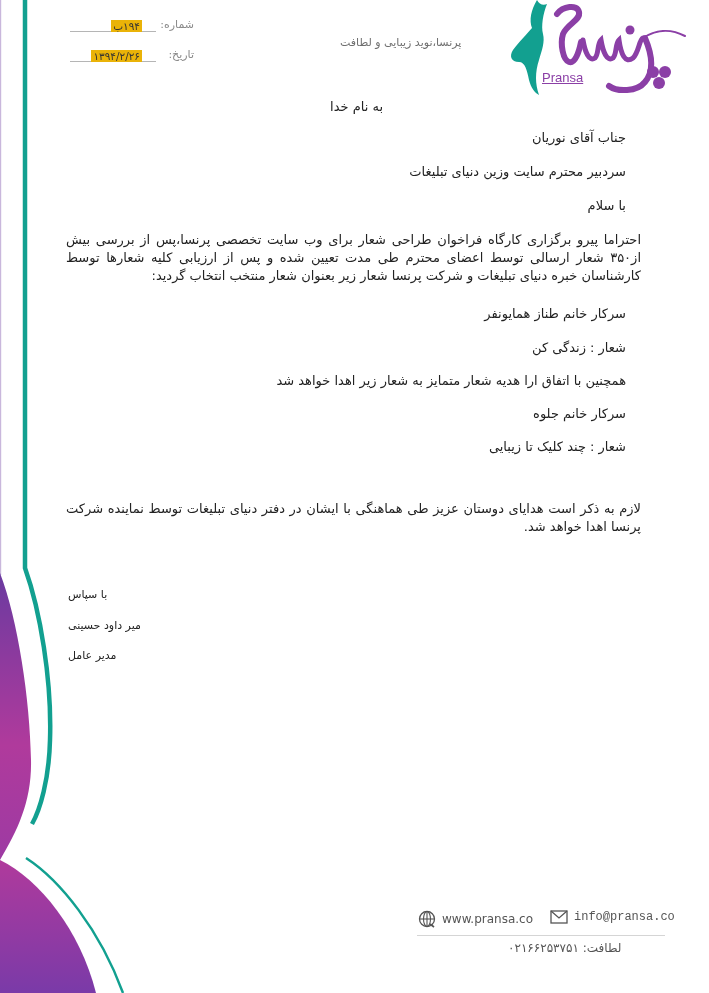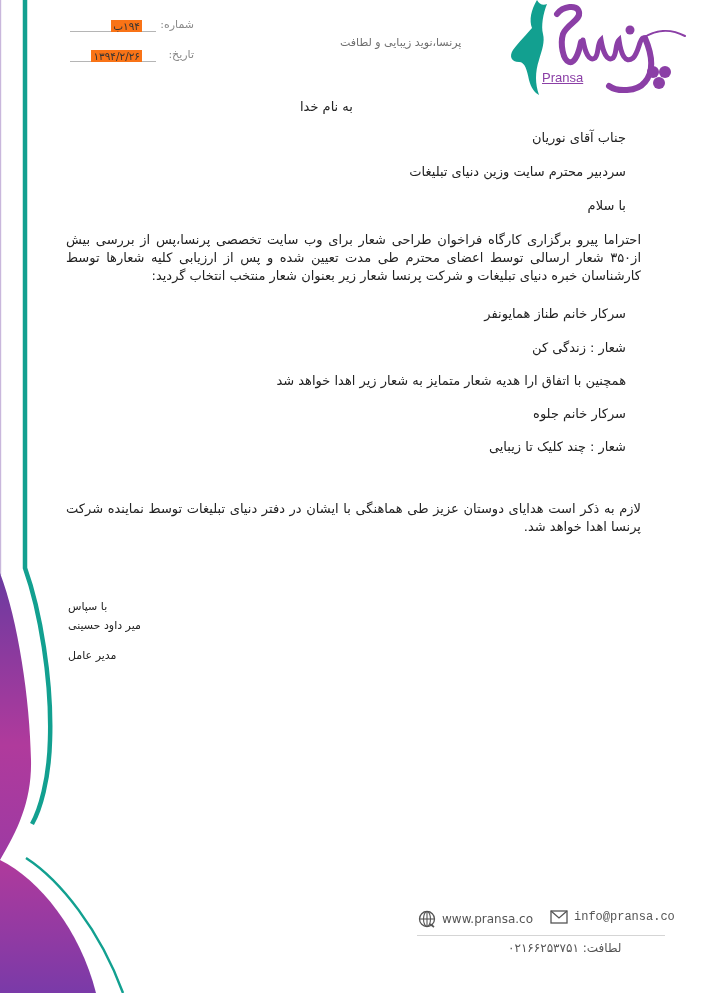--- a/index.html
+++ b/index.html
@@ -4,28 +4,28 @@
   <style>
     html, body { margin:0; padding:0; }
     body { width:709px; height:993px; position:relative; background:#ffffff; overflow:hidden;
            font-family:"DejaVu Sans", sans-serif; color:#222; }
     .deco { position:absolute; left:0; top:0; width:709px; height:993px; pointer-events:none; }
 
     
     .meta-row { position:absolute; left:70px; width:124px; height:20px; }
     .meta-label { position:absolute; right:0; top:0; font-size:11px; color:#8a8a8a; direction:rtl; white-space:nowrap; }
     .meta-line { position:absolute; left:0; right:38px; top:13px; height:1px; background:#b5b5b5; }
-    .meta-value { position:absolute; right:52px; top:2px; font-size:10.5px; color:#333; direction:rtl; background:#f97316; padding:0 2px; white-space:nowrap; }
+    .meta-value { position:absolute; right:52px; top:2px; font-size:10.5px; color:#333; direction:rtl; background:#eab308; padding:0 2px; white-space:nowrap; }
 
     .tagline { position:absolute; left:340px; top:36px; font-size:11px; color:#6f6f6f; direction:rtl; white-space:nowrap; letter-spacing:0.3px; }
 
     .logo { position:absolute; left:505px; top:0; width:185px; height:95px; }
     .logo-latin { position:absolute; left:542px; top:70px; font-family:"Liberation Sans", sans-serif; font-size:13px; color:#8b3fa6;text-decoration:underline; }
 
-    .bismillah { position:absolute; left:300px; top:99px; width:83px; text-align:left; font-size:13px; direction:rtl; white-space:nowrap; }
+    .bismillah { position:absolute; left:300px; top:99px; width:83px; text-align:right; font-size:13px; direction:rtl; white-space:nowrap; }
 
     .line { position:absolute; right:83px; font-size:13px; direction:rtl; text-align:right; white-space:nowrap; }
     .para { position:absolute; left:66px; right:68px; font-size:13px; direction:rtl; text-align:justify; line-height:18px; }
 
     .sig { position:absolute; left:68px; font-size:11px; direction:rtl; text-align:left; white-space:nowrap; }
 
     .footer-contacts { position:absolute; left:418px; top:908px; width:247px; height:20px; font-family:"DejaVu Sans", sans-serif; font-size:12px; color:#555; }
     .footer-item { position:absolute; top:2px; display:flex; align-items:center; gap:6px; white-space:nowrap; }
     .footer-rule { position:absolute; left:417px; top:935px; width:248px; height:1px; background:#d5d5d5; }
     .phone { position:absolute; left:508px; top:941px; font-size:12px; color:#555; direction:rtl; white-space:nowrap; letter-spacing:1.2px; }
@@ -94,21 +94,21 @@
 <div class="para" style="top:231px;">احتراما پیرو برگزاری کارگاه فراخوان طراحی شعار برای وب سایت تخصصی پرنسا،پس از بررسی بیش از۳۵۰ شعار ارسالی توسط اعضای محترم طی مدت تعیین شده و پس از ارزیابی کلیه شعارها توسط کارشناسان خبره دنیای تبلیغات و شرکت پرنسا شعار زیر بعنوان شعار منتخب انتخاب گردید:</div>
 
 <div class="line" style="top:306px;">سرکار خانم طناز همایونفر</div>
 <div class="line" style="top:340px;">شعار : زندگی کن</div>
 <div class="line" style="top:373px;">همچنین با اتفاق ارا هدیه شعار متمایز به شعار زیر اهدا خواهد شد</div>
 <div class="line" style="top:406px;">سرکار خانم جلوه</div>
 <div class="line" style="top:439px;">شعار : چند کلیک تا زیبایی</div>
 
 <div class="para" style="top:500px;">لازم به ذکر است هدایای دوستان عزیز طی هماهنگی با ایشان در دفتر دنیای تبلیغات توسط نماینده شرکت پرنسا اهدا خواهد شد.</div>
 
-<div class="sig" style="top:588px;margin-top:12px;">با سپاس</div>
+<div class="sig" style="top:588px;">با سپاس</div>
 <div class="sig" style="top:619px;">میر داود حسینی</div>
 <div class="sig" style="top:649px;">مدیر عامل</div>
 
 <div class="footer-contacts">
   <div class="footer-item" style="left:0;">
     <svg width="18" height="18" viewBox="0 0 18 18">
       <circle cx="9" cy="9" r="7.5" fill="none" stroke="#555" stroke-width="1.3"></circle>
       <ellipse cx="9" cy="9" rx="3.5" ry="7.5" fill="none" stroke="#555" stroke-width="1.1"></ellipse>
       <line x1="1.5" y1="9" x2="16.5" y2="9" stroke="#555" stroke-width="1.1"></line>
       <line x1="9" y1="1.5" x2="9" y2="16.5" stroke="#555" stroke-width="1.1"></line>

